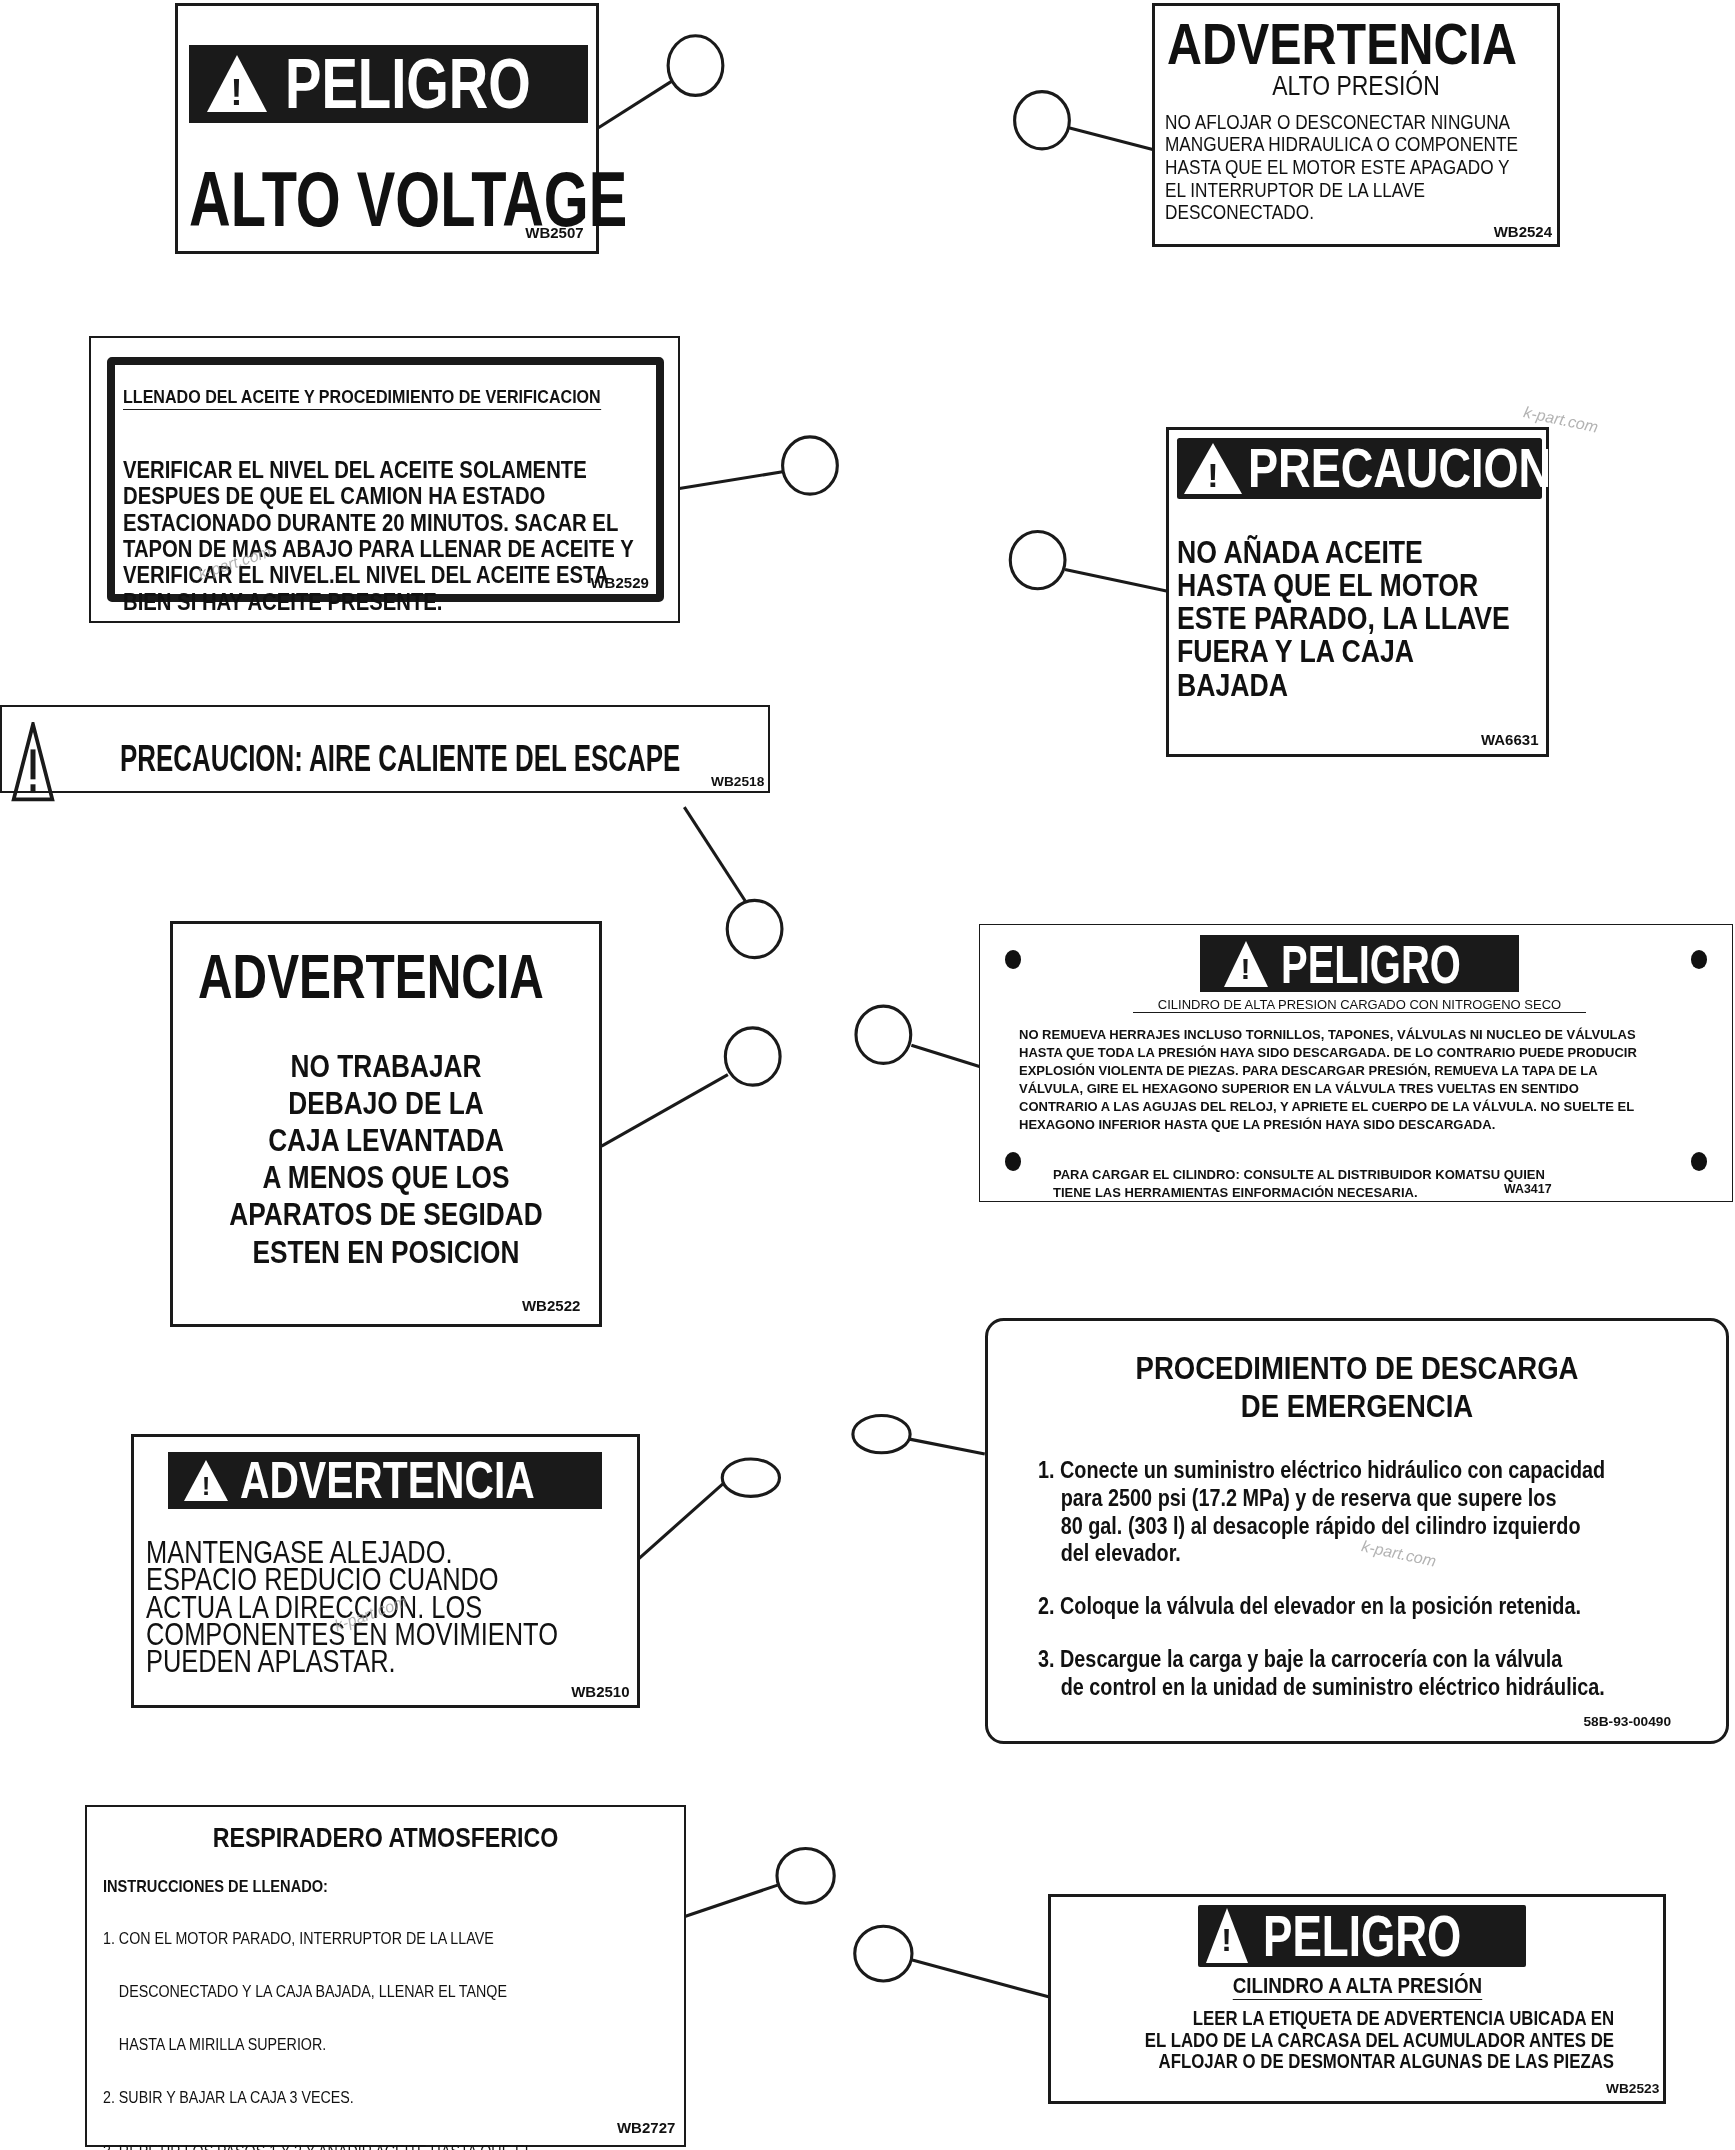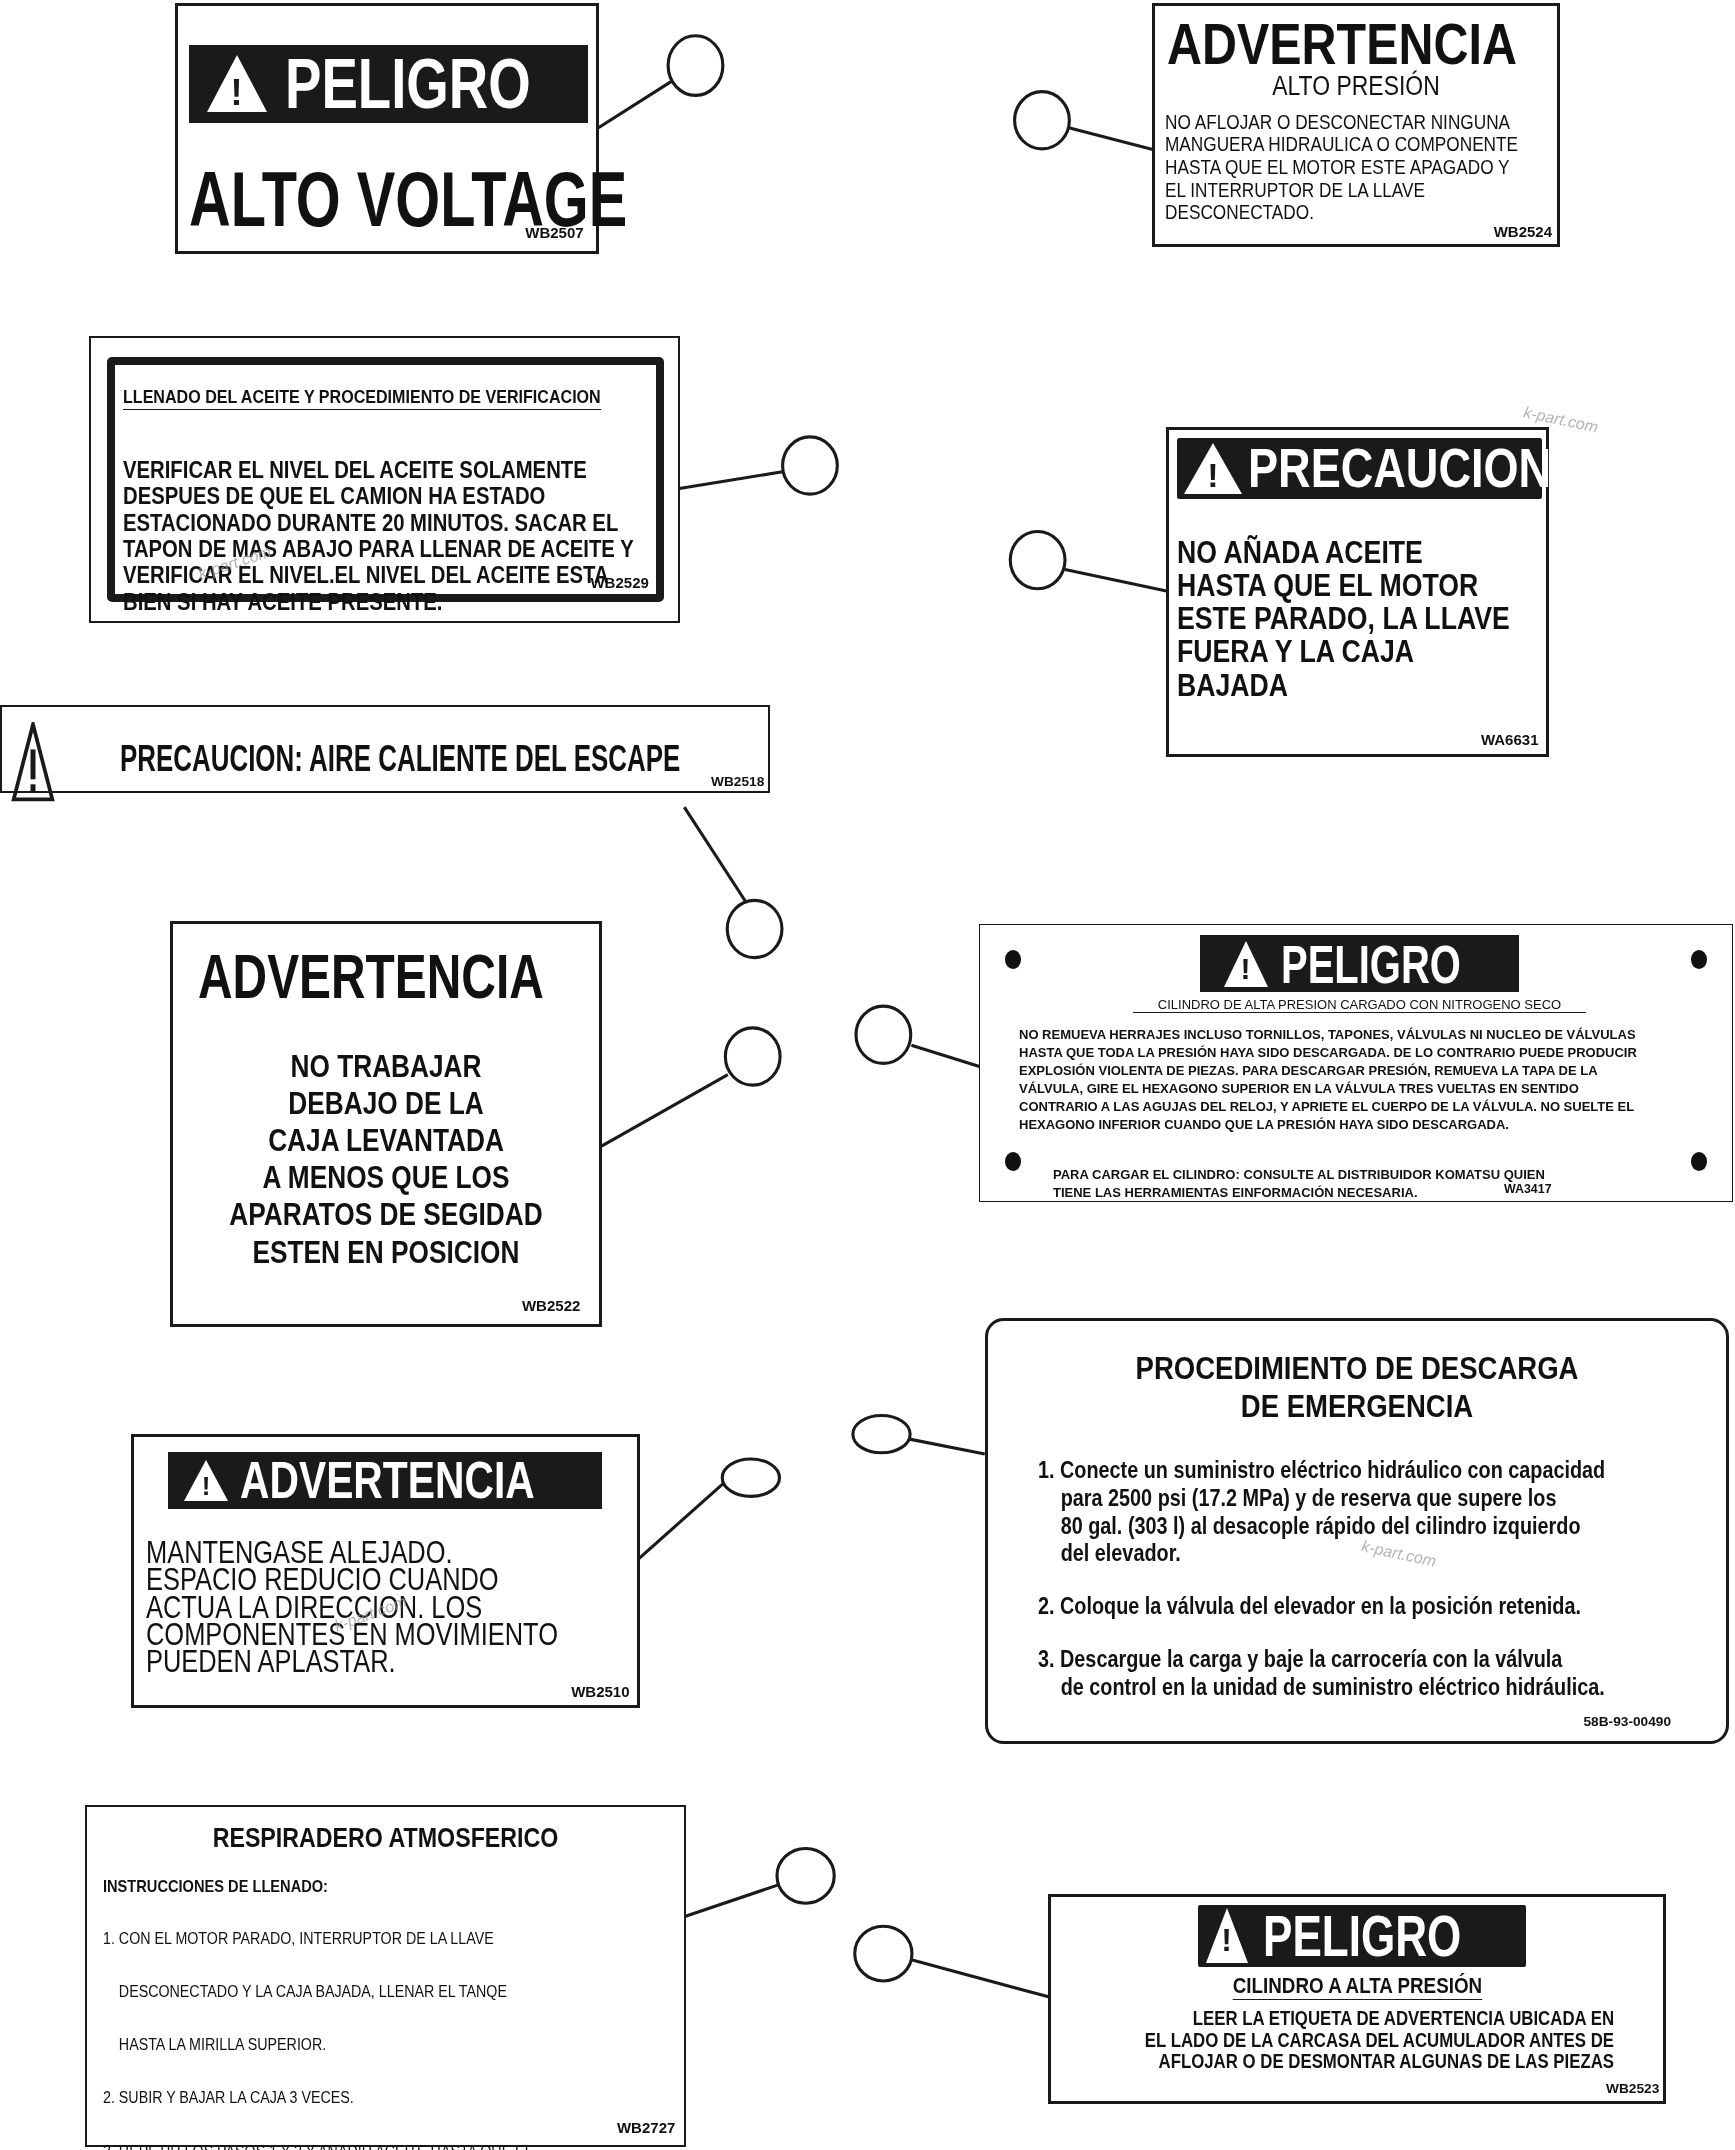--- a/index.html
+++ b/index.html
@@ -150,21 +150,21 @@
     </div>
     <span class="cond" style="font-size:54px;transform:scaleX(0.74);display:inline-block;">PELIGRO</span>
   </div>
   <div class="abs" style="left:153px;top:72px;width:453px;text-align:center;font-size:13px;font-weight:normal;border-bottom:1.9px solid #1a1a1a;white-space:nowrap;">CILINDRO DE ALTA PRESION CARGADO CON NITROGENO SECO</div>
   <div class="abs line" style="left:39px;top:92px;font-size:13px;font-weight:bold;line-height:1.38;white-space:nowrap;margin-top:9px;">
     <div>NO REMUEVA HERRAJES INCLUSO TORNILLOS, TAPONES, VÁLVULAS NI NUCLEO DE VÁLVULAS</div>
     <div>HASTA QUE TODA LA PRESIÓN HAYA SIDO DESCARGADA. DE LO CONTRARIO PUEDE PRODUCIR</div>
     <div>EXPLOSIÓN VIOLENTA DE PIEZAS. PARA DESCARGAR PRESIÓN, REMUEVA LA TAPA DE LA</div>
     <div>VÁLVULA, GIRE EL HEXAGONO SUPERIOR EN LA VÁLVULA TRES VUELTAS EN SENTIDO</div>
     <div>CONTRARIO A LAS AGUJAS DEL RELOJ, Y APRIETE EL CUERPO DE LA VÁLVULA. NO SUELTE EL</div>
-    <div>HEXAGONO INFERIOR CUANDO QUE LA PRESIÓN HAYA SIDO DESCARGADA.</div>
+    <div>HEXAGONO INFERIOR HASTA QUE LA PRESIÓN HAYA SIDO DESCARGADA.</div>
   </div>
   <div class="abs line" style="left:73px;top:241px;font-size:13px;font-weight:bold;line-height:1.38;white-space:nowrap;">
     <div>PARA CARGAR EL CILINDRO: CONSULTE AL DISTRIBUIDOR KOMATSU  QUIEN</div>
     <div>TIENE LAS HERRAMIENTAS EINFORMACIÓN NECESARIA.</div>
   </div>
   <div class="code" style="left:524px;bottom:5px;font-size:12.4px;">WA3417</div>
 </div>
 
 <div class="decal" style="left:985px;top:1318px;width:744px;height:426px;border-radius:18.7px;">
   <div class="abs" style="left:0;right:0;top:29px;text-align:center;font-weight:bold;font-size:32px;line-height:1.18;">

